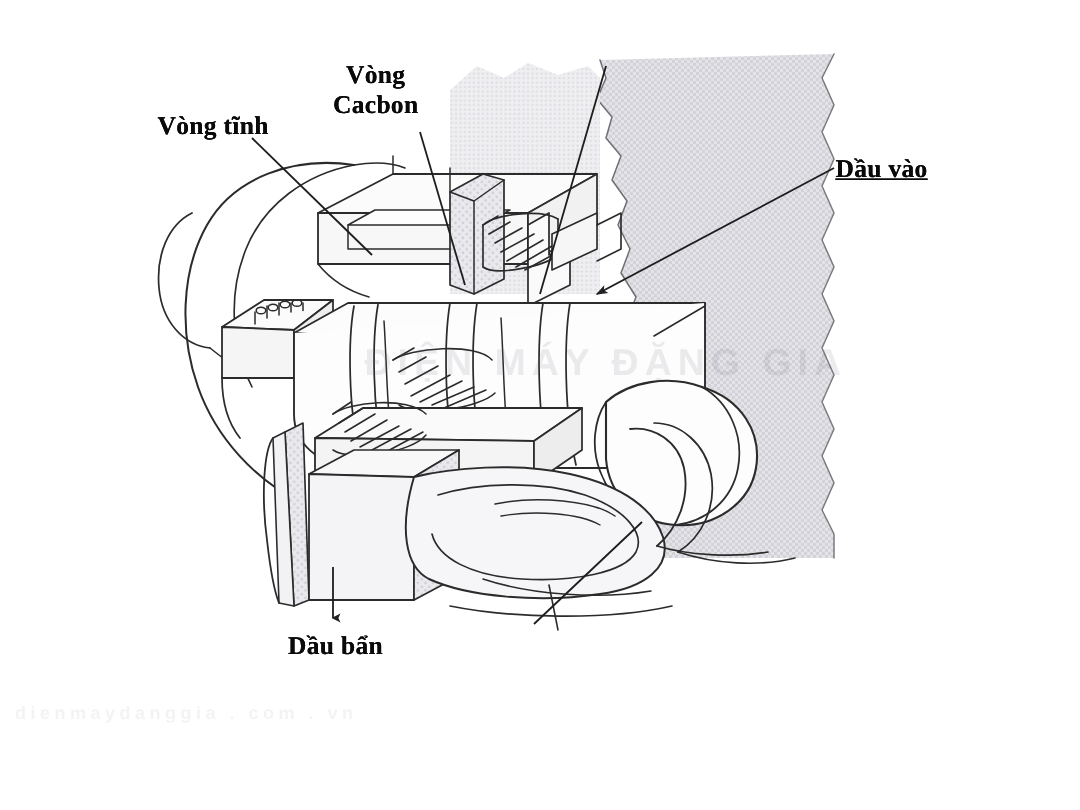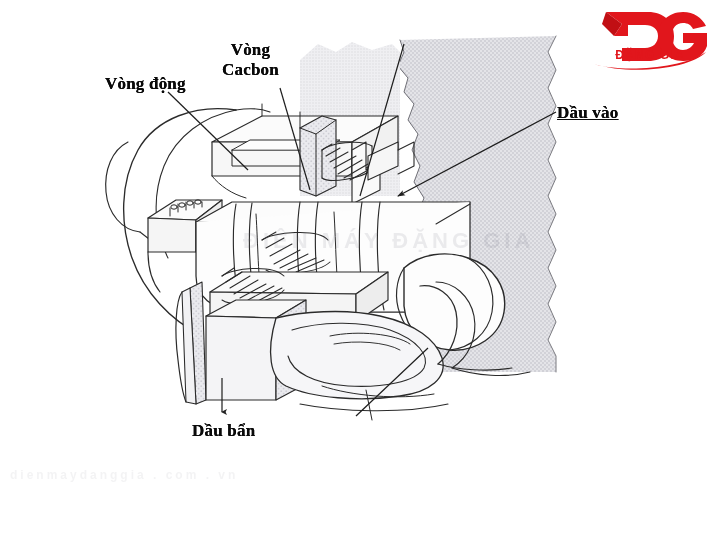--- a/index.html
+++ b/index.html
@@ -58,21 +58,21 @@
     position: absolute;
     font-family: "Liberation Sans", sans-serif;
     font-weight: bold;
     color: rgba(110,110,120,0.13);
     white-space: pre;
     pointer-events: none;
   }
   #wm-main {
     left: 243px;
     top: 228px;
-    font-size: 22px;
+    font-size: 25px;
     letter-spacing: 4px;
   }
   #wm-foot {
     left: 10px;
     top: 468px;
     font-size: 12px;
     letter-spacing: 3px;
     color: rgba(120,120,130,0.09);
   }
 </style>
@@ -284,43 +284,24 @@
 
       <path d="M222,378 L222,412" marker-end="url(#arrowDown)"></path>
 
       <path d="M356,416 L428,348"></path>
     </g>
   </svg>
 
   <div class="wm" id="wm-main">ĐIỆN MÁY ĐẶNG GIA</div>
   <div class="wm" id="wm-foot">dienmaydanggia . com . vn</div>
 
-  <div class="label" id="lbl-vong-tinh">Vòng động</div>
+  <div class="label" id="lbl-vong-tinh">Vòng tĩnh</div>
 
   <div class="label" id="lbl-vong-cacbon">Vòng
 Cacbon</div>
 
 
   <div class="label" id="lbl-dau-vao">Dầu vào</div>
 
   <div class="label" id="lbl-dau-ban">Dầu bẩn</div>
 
-  <div id="logo">
-    <svg viewBox="0 0 124 66" width="124" height="66" xmlns="http://www.w3.org/2000/svg">
-      <g>
-
-        <path d="M6,58 C30,66 92,64 118,46 C104,62 44,70 6,58 Z" fill="#e1161c"></path>
-
-        <path d="M18,6 L60,6 C76,6 86,16 86,30 C86,45 76,55 60,55 L34,55 L34,42
-                 L57,42 C65,42 70,37 70,30 C70,23 65,19 57,19 L40,19 L40,30
-                 L26,30 L34,18 Z" fill="#e1161c"></path>
-        <path d="M18,6 L34,18 L26,30 L14,18 Z" fill="#c10f14"></path>
-
-        <path d="M118,20 C114,12 106,6 95,6 C80,6 70,17 70,30 C70,44 80,55 95,55
-                 C107,55 116,49 119,40 L119,27 L95,27 L95,37 L106,37
-                 C104,41 100,44 95,44 C88,44 84,38 84,30 C84,22 88,17 95,17
-                 C100,17 103,19 105,23 Z" fill="#e1161c"></path>
-      </g>
-      <text x="62" y="53" text-anchor="middle" font-family="Liberation Sans, sans-serif" font-size="12" font-weight="bold" fill="#e1161c" letter-spacing="1.2">ĐẶNG GIA</text>
-    </svg>
-  </div>
 
 </div>
 
 </body></html>

